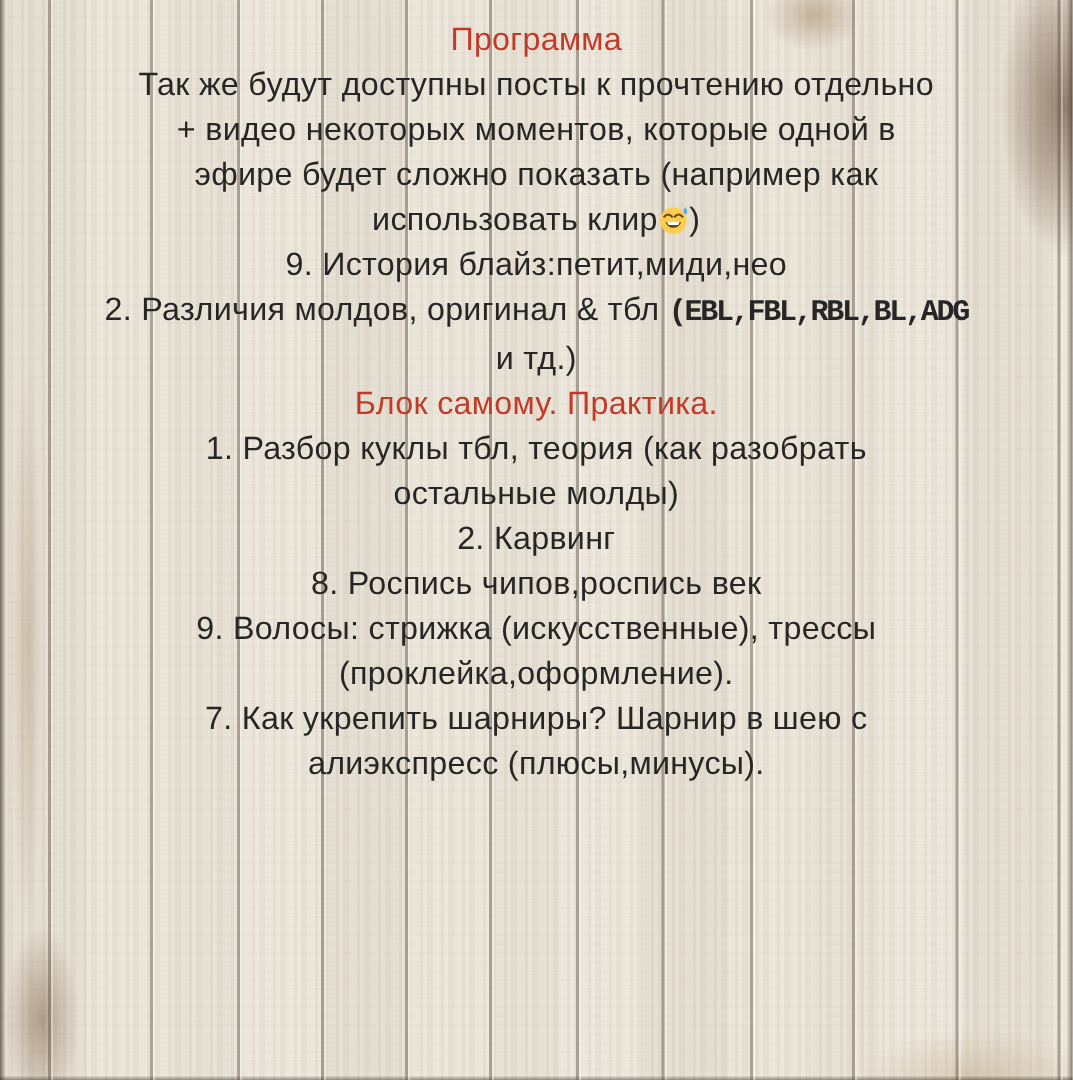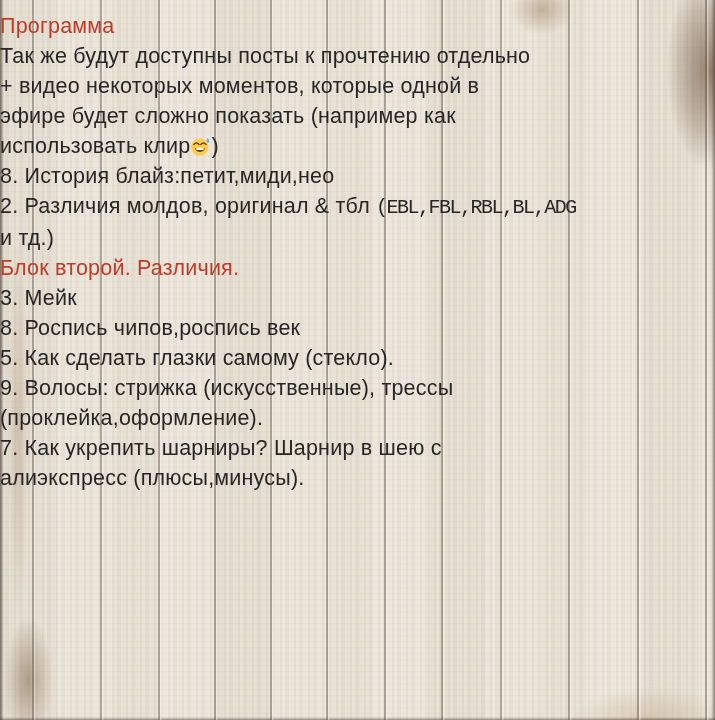--- a/index.html
+++ b/index.html
@@ -43,35 +43,35 @@
         rgba(0,0,0,0) 1px, rgba(0,0,0,0) 6px);
   }
   .divider {
     position: absolute; top: 0; bottom: 0; width: 2px;
     background: rgba(96,82,66,0.45);
     box-shadow: 1.5px 0 0 rgba(255,255,255,0.40);
   }
   
   .content {
     position: absolute; left: 0; right: 0; top: 11px;
-    text-align: left;
+    text-align: center;
     color: #262626;
   }
   .content p, .content h1 {
     margin: 0;
     font-size: 21.5px;
     font-weight: 400;
     line-height: 30px;
     white-space: pre-line;
     letter-spacing: 0.2px;
   }
   .accent { color: #c13b29; }
   .latin {
     font-family: "Liberation Mono", monospace;
-    font-weight: 400;
+    font-weight: 700;
     font-size: 20px;
     letter-spacing: -1.5px;
   }
   .emoji-icon {
     display: inline-block;
     width: 21px; height: 21px;
     vertical-align: -4px;
   }
 </style>
 </head>
@@ -100,25 +100,26 @@
 эфире будет сложно показать (например как
 использовать клир</span><span class="emoji-icon"><svg viewBox="0 0 36 36" width="21" height="21" aria-hidden="true">
           <circle cx="17" cy="19" r="15" fill="#ffcc4d"></circle>
           <path d="M6.5 14.5 q4.5 -5 9 0" stroke="#65471b" stroke-width="2.4" fill="none" stroke-linecap="round"></path>
           <path d="M18.5 14.5 q4.5 -5 9 0" stroke="#65471b" stroke-width="2.4" fill="none" stroke-linecap="round"></path>
           <path d="M8 20.5 C11 29.5 23 29.5 26 20.5 C20 23 14 23 8 20.5 Z" fill="#65471b"></path>
           <rect x="10.5" y="20.6" width="13" height="3.4" rx="1.7" fill="#ffffff"></rect>
           <path d="M30.5 3.5 q4.5 5.5 0.5 8.5 q-5 -2.5 -0.5 -8.5" fill="#5dadec"></path>
         </svg></span><span>)</span></p>
 
-  <p>8. История блайз:петит,миди,нео</p>
+  <p>9. История блайз:петит,миди,нео</p>
   <p><span>2. Различия молдов, оригинал &amp; тбл </span><span class="latin">(EBL,FBL,RBL,BL,ADG</span><span>
 и тд.)</span></p>
 
-  <p class="accent">Блок второй. Различия.</p>
-  <p>3. Мейк</p>
+  <p class="accent">Блок самому. Практика.</p>
+  <p>1. Разбор куклы тбл, теория (как разобрать
+остальные молды)</p>
+  <p>2. Карвинг</p>
   <p>8. Роспись чипов,роспись век</p>
-  <p>5. Как сделать глазки самому (стекло).</p>
   <p>9. Волосы: стрижка (искусственные), трессы
 (проклейка,оформление).</p>
   <p>7. Как укрепить шарниры? Шарнир в шею с
 алиэкспресс (плюсы,минусы).</p>
 </div>
 
 </body></html>

